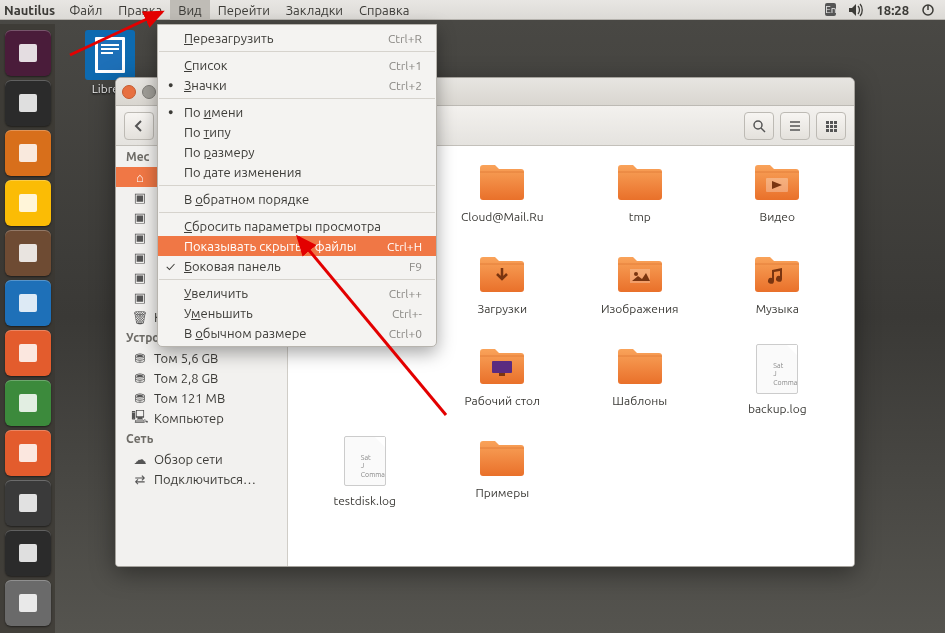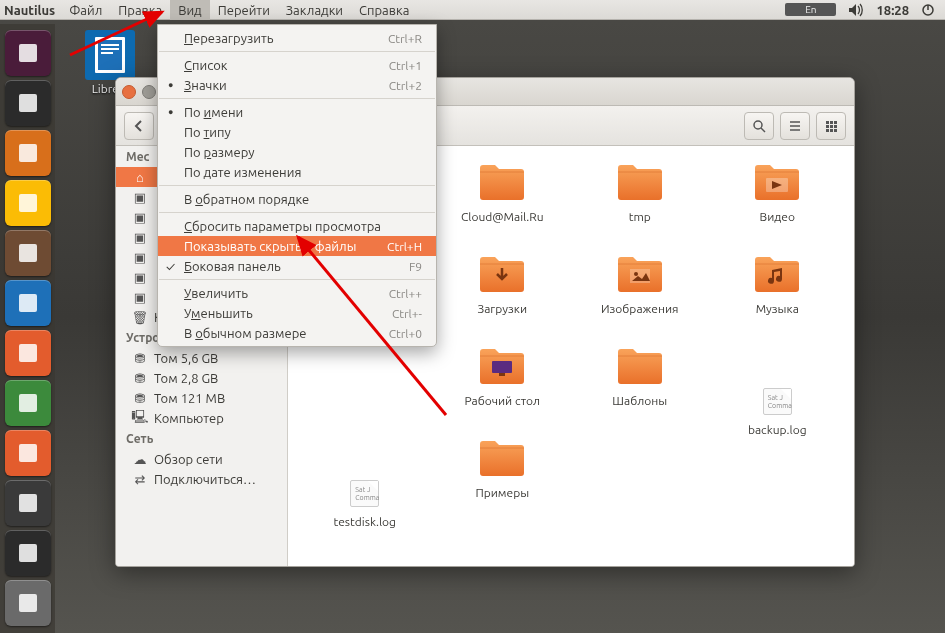--- a/index.html
+++ b/index.html
@@ -5,21 +5,21 @@
 * { margin: 0; padding: 0; box-sizing: border-box; font-family: "Ubuntu", "Segoe UI", sans-serif; }
 body { width: 945px; height: 633px; background: linear-gradient(180deg, #4a4945 0%, #3a3936 50%, #55544f 100%); position: relative; overflow: hidden; font-size: 13px; color: #3c3b37; }
 
 
 .top-panel { position: absolute; top: 0; left: 0; right: 0; height: 20px; background: linear-gradient(#e8e6e3, #dcdad6); border-bottom: 1px solid #b5b2ad; display: flex; align-items: center; padding: 0 4px; z-index: 100; }
 .top-panel .app-name { font-weight: bold; margin-right: 6px; }
 .top-panel .menu-item { padding: 3px 8px; cursor: default; }
 .top-panel .menu-item.open { background: #bfbcb6; }
 .top-panel .spacer { flex: 1; }
 .sys-icon { padding: 0 6px; display: flex; align-items: center; gap: 4px; }
-.lang-ind { background: #555; color: #eee; font-size: 10px; padding: 1px 20px; border-radius: 2px; }
+.lang-ind { background: #555; color: #eee; font-size: 10px; padding: 1px 0; border-radius: 2px; }
 
 
 .launcher { position: absolute; left: 0; top: 24px; bottom: 0; width: 55px; background: rgba(58,55,50,.7); display: flex; flex-direction: column; align-items: center; padding-top: 6px; gap: 4px; z-index: 5; }
 .launch-tile { width: 46px; height: 46px; border-radius: 6px; display: flex; align-items: center; justify-content: center; box-shadow: inset 0 1px 0 rgba(255,255,255,.25), 0 1px 2px rgba(0,0,0,.5); }
 
 
 .desktop-icon { position: absolute; top: 30px; left: 70px; width: 80px; text-align: center; color: #eee; font-size: 12px; text-shadow: 0 1px 2px #000; }
 .desktop-icon .ico { width: 50px; height: 50px; margin: 0 auto 2px; background: #0d6ab0; border-radius: 3px; display: flex; align-items: center; justify-content: center; }
 
 
@@ -31,21 +31,21 @@
 .tb-btn { width: 30px; height: 28px; border: 1px solid #bdbab4; border-radius: 4px; background: linear-gradient(#f7f5f2,#e4e1dc); display: flex; align-items: center; justify-content: center; }
 .sidebar { position: absolute; left: 0; top: 68px; bottom: 0; width: 172px; background: #f2f1ef; border-right: 1px solid #d0cdc7; overflow: hidden; }
 .sb-section { padding: 4px 10px; font-weight: bold; color: #6d6b66; font-size: 12px; }
 .sb-item { display: flex; align-items: center; gap: 6px; padding: 2px 10px 2px 16px; font-size: 13px; color: #3c3b37; }
 .sb-item.active { background: #f07745; color: #fff; }
 .sb-item .pic { width: 16px; height: 16px; display: flex; align-items: center; justify-content: center; color: #555; }
 .sb-item.active .pic { color: #fff; }
 .content { position: absolute; left: 172px; right: 0; top: 68px; bottom: 0; background: #fff; padding: 14px 10px; display: grid; grid-template-columns: repeat(4, 1fr); grid-auto-rows: 86px; gap: 6px 4px; align-content: start; }
 .file-item { display: flex; flex-direction: column; align-items: center; gap: 8px; font-size: 12px; text-align: center; }
 .folder-ic { width: 50px; height: 42px; }
-.file-ic { width: 29px; height: 50px; background: #fafafa; border: 1px solid #ccc; border-radius: 2px; font-size: 7px; color: #888; padding: 4px; text-align: left; line-height: 1.2; position: relative; margin-top: 44px; }
+.file-ic { width: 42px; height: 50px; background: #fafafa; border: 1px solid #ccc; border-radius: 2px; font-size: 7px; color: #888; padding: 16px; text-align: left; line-height: 1.2; position: relative; }
 .file-ic::before { content: ""; position: absolute; top: 0; right: 0; border-style: solid; border-width: 0 10px 10px 0; border-color: transparent #fff transparent #ddd; }
 
 
 .dropdown { position: absolute; top: 24px; left: 157px; width: 280px; background: #f4f3f1; border: 1px solid #b7b4ae; border-radius: 0 0 5px 5px; box-shadow: 0 6px 18px rgba(0,0,0,.35); z-index: 200; padding: 3px 0; }
 .dd-item { display: flex; align-items: center; padding: 3px 14px 3px 26px; font-size: 13px; position: relative; }
 .dd-item .sc { margin-left: auto; color: #8a8884; font-size: 12px; }
 .dd-item.hl { background: #f07745; color: #fff; }
 .dd-item.hl .sc { color: #fff; }
 .dd-sep { height: 1px; background: #d6d3cd; margin: 3px 1px; }
 .dd-item .check { position: absolute; left: 8px; }

